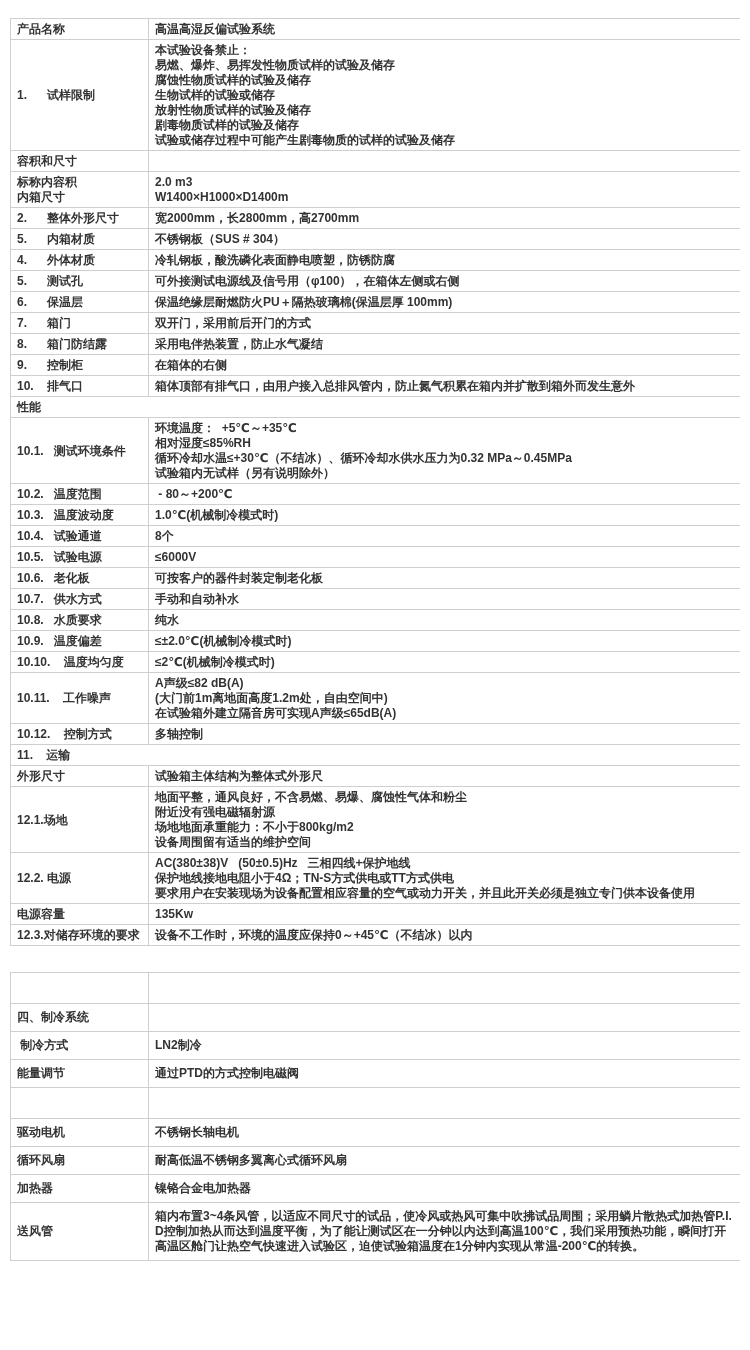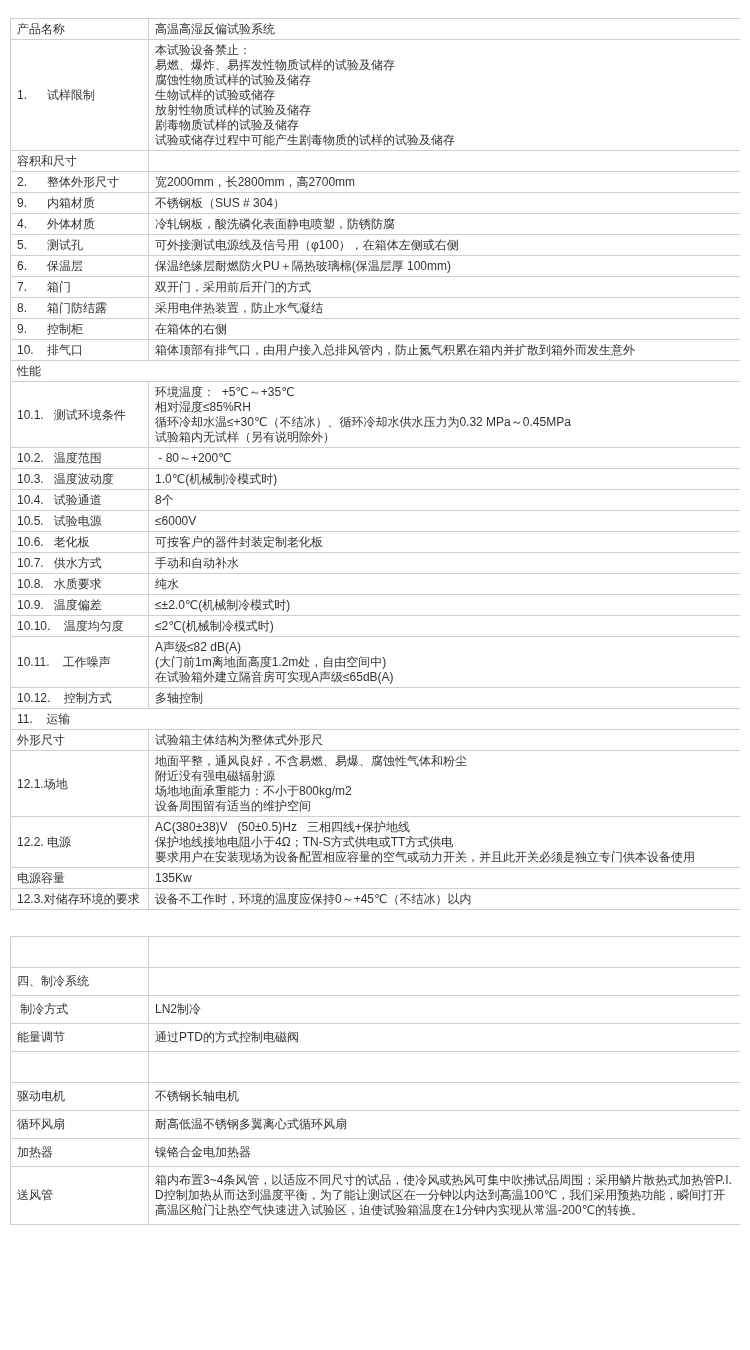--- a/index.html
+++ b/index.html
@@ -4,20 +4,21 @@
 <style>
   html,body{margin:0;padding:0;background:#ffffff;}
   .page{
     position:relative;
     width:740px;height:1350px;
     overflow:hidden;
     background:#ffffff;
     font-family:"Liberation Sans","DejaVu Sans",sans-serif;
     font-size:12px;
     color:#333333;
+    font-weight:bold;
   }
   table{
     border-collapse:collapse;
     table-layout:fixed;
     width:731px;
     margin-left:10px;
   }
   table.t1{margin-top:18px;}
   table.t2{margin-top:26px;}
   td{
@@ -57,25 +58,31 @@
 生物试样的试验或储存
 放射性物质试样的试验及储存
 剧毒物质试样的试验及储存
 试验或储存过程中可能产生剧毒物质的试样的试验及储存</td>
         </tr>
         <tr>
           <td>容积和尺寸</td>
           <td></td>
         </tr>
         <tr>
+          <td>标称内容积
+内箱尺寸</td>
+          <td>2.0 m3
+W1400×H1000×D1400m</td>
+        </tr>
+        <tr>
           <td>2.      整体外形尺寸</td>
           <td>宽2000mm，长2800mm，高2700mm</td>
         </tr>
         <tr>
-          <td>9.      内箱材质</td>
+          <td>5.      内箱材质</td>
           <td>不锈钢板（SUS # 304）</td>
         </tr>
         <tr>
           <td>4.      外体材质</td>
           <td>冷轧钢板，酸洗磷化表面静电喷塑，防锈防腐</td>
         </tr>
         <tr>
           <td>5.      测试孔</td>
           <td>可外接测试电源线及信号用（φ100），在箱体左侧或右侧</td>
         </tr>

